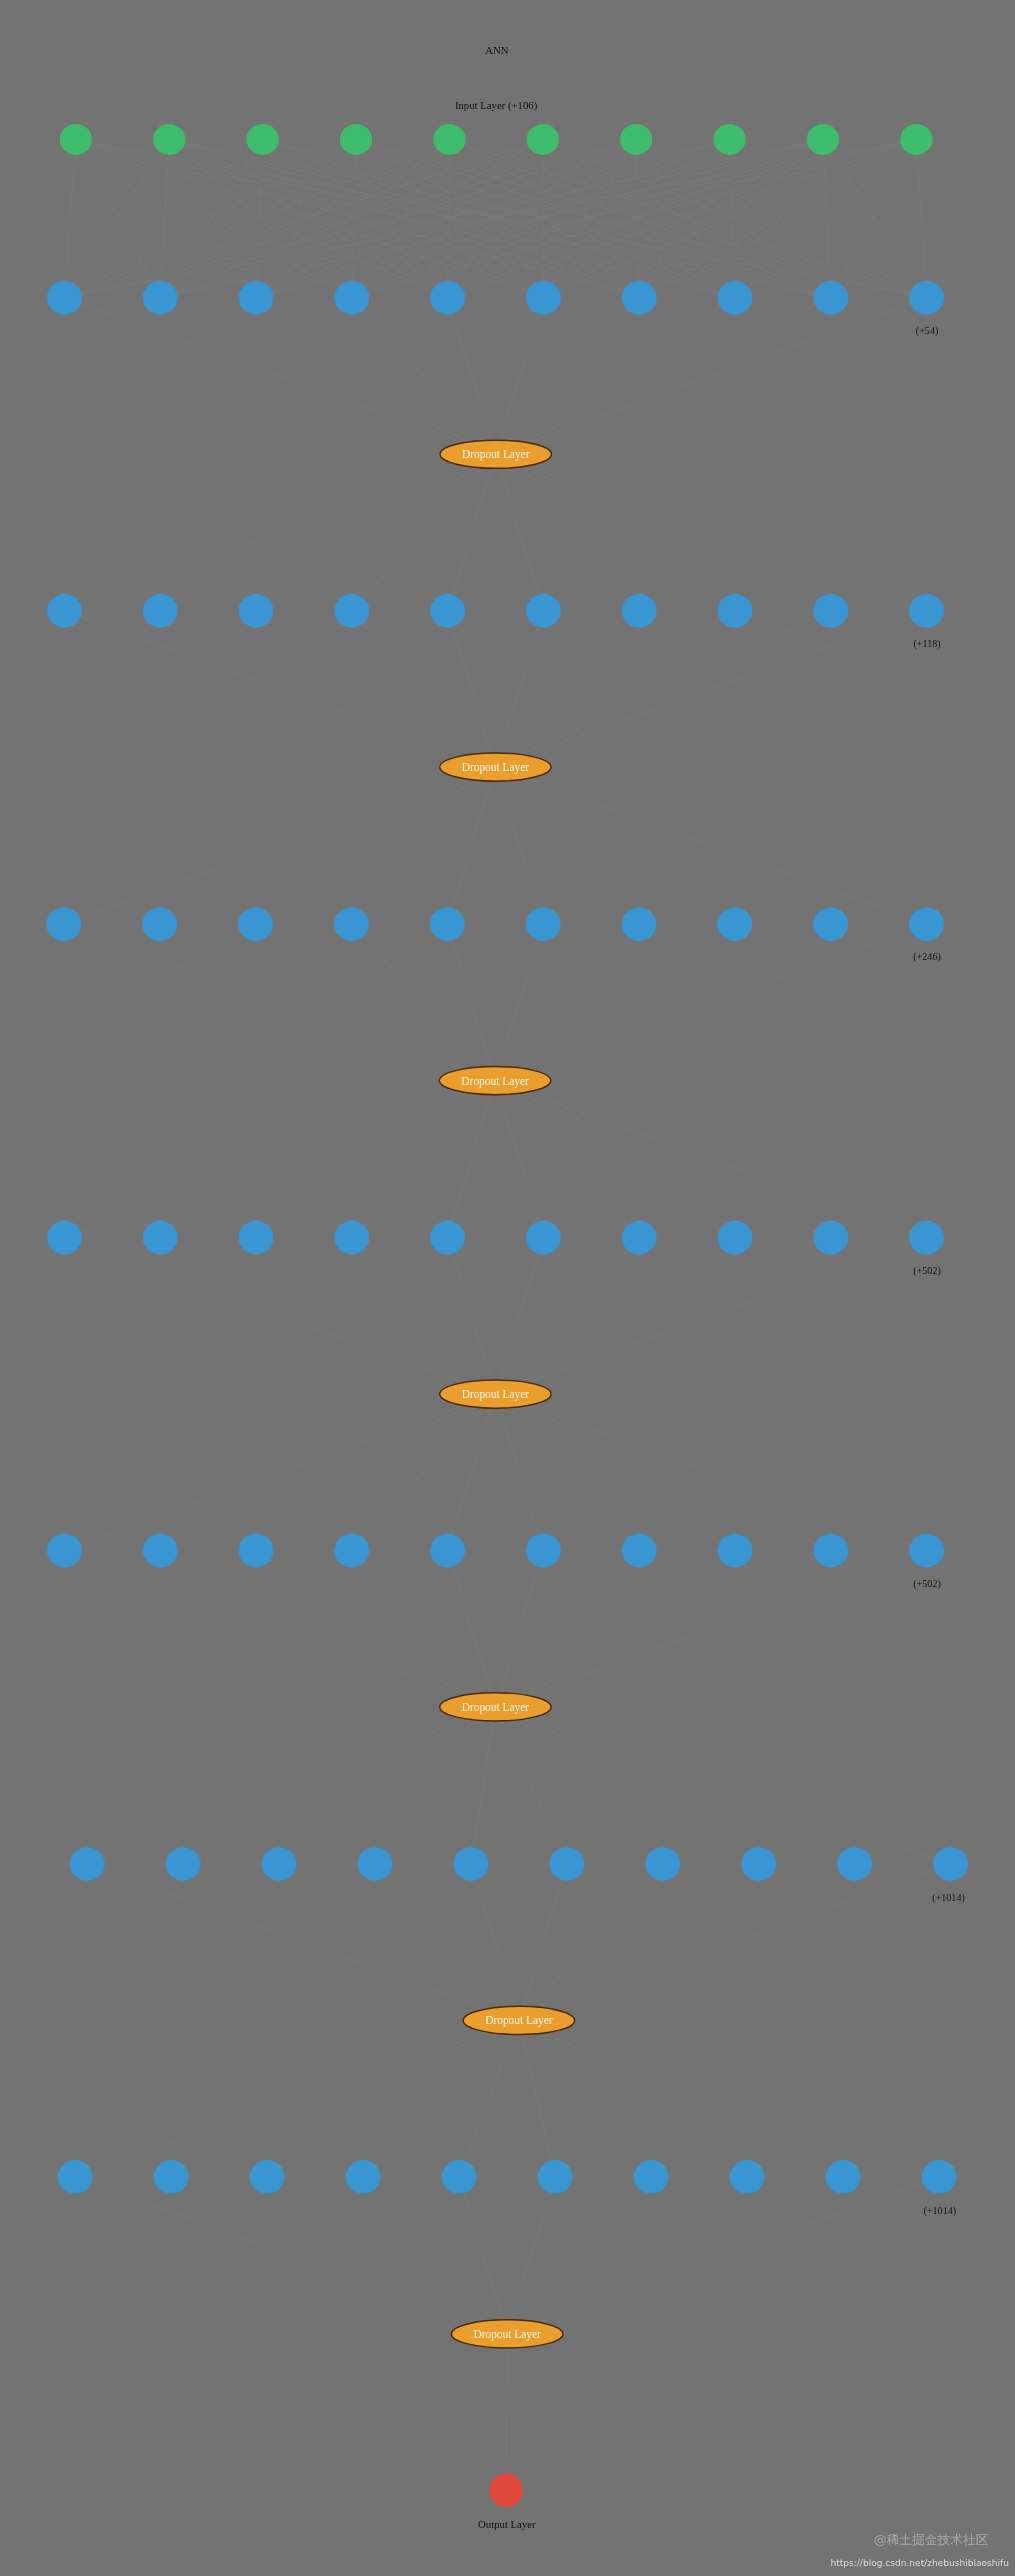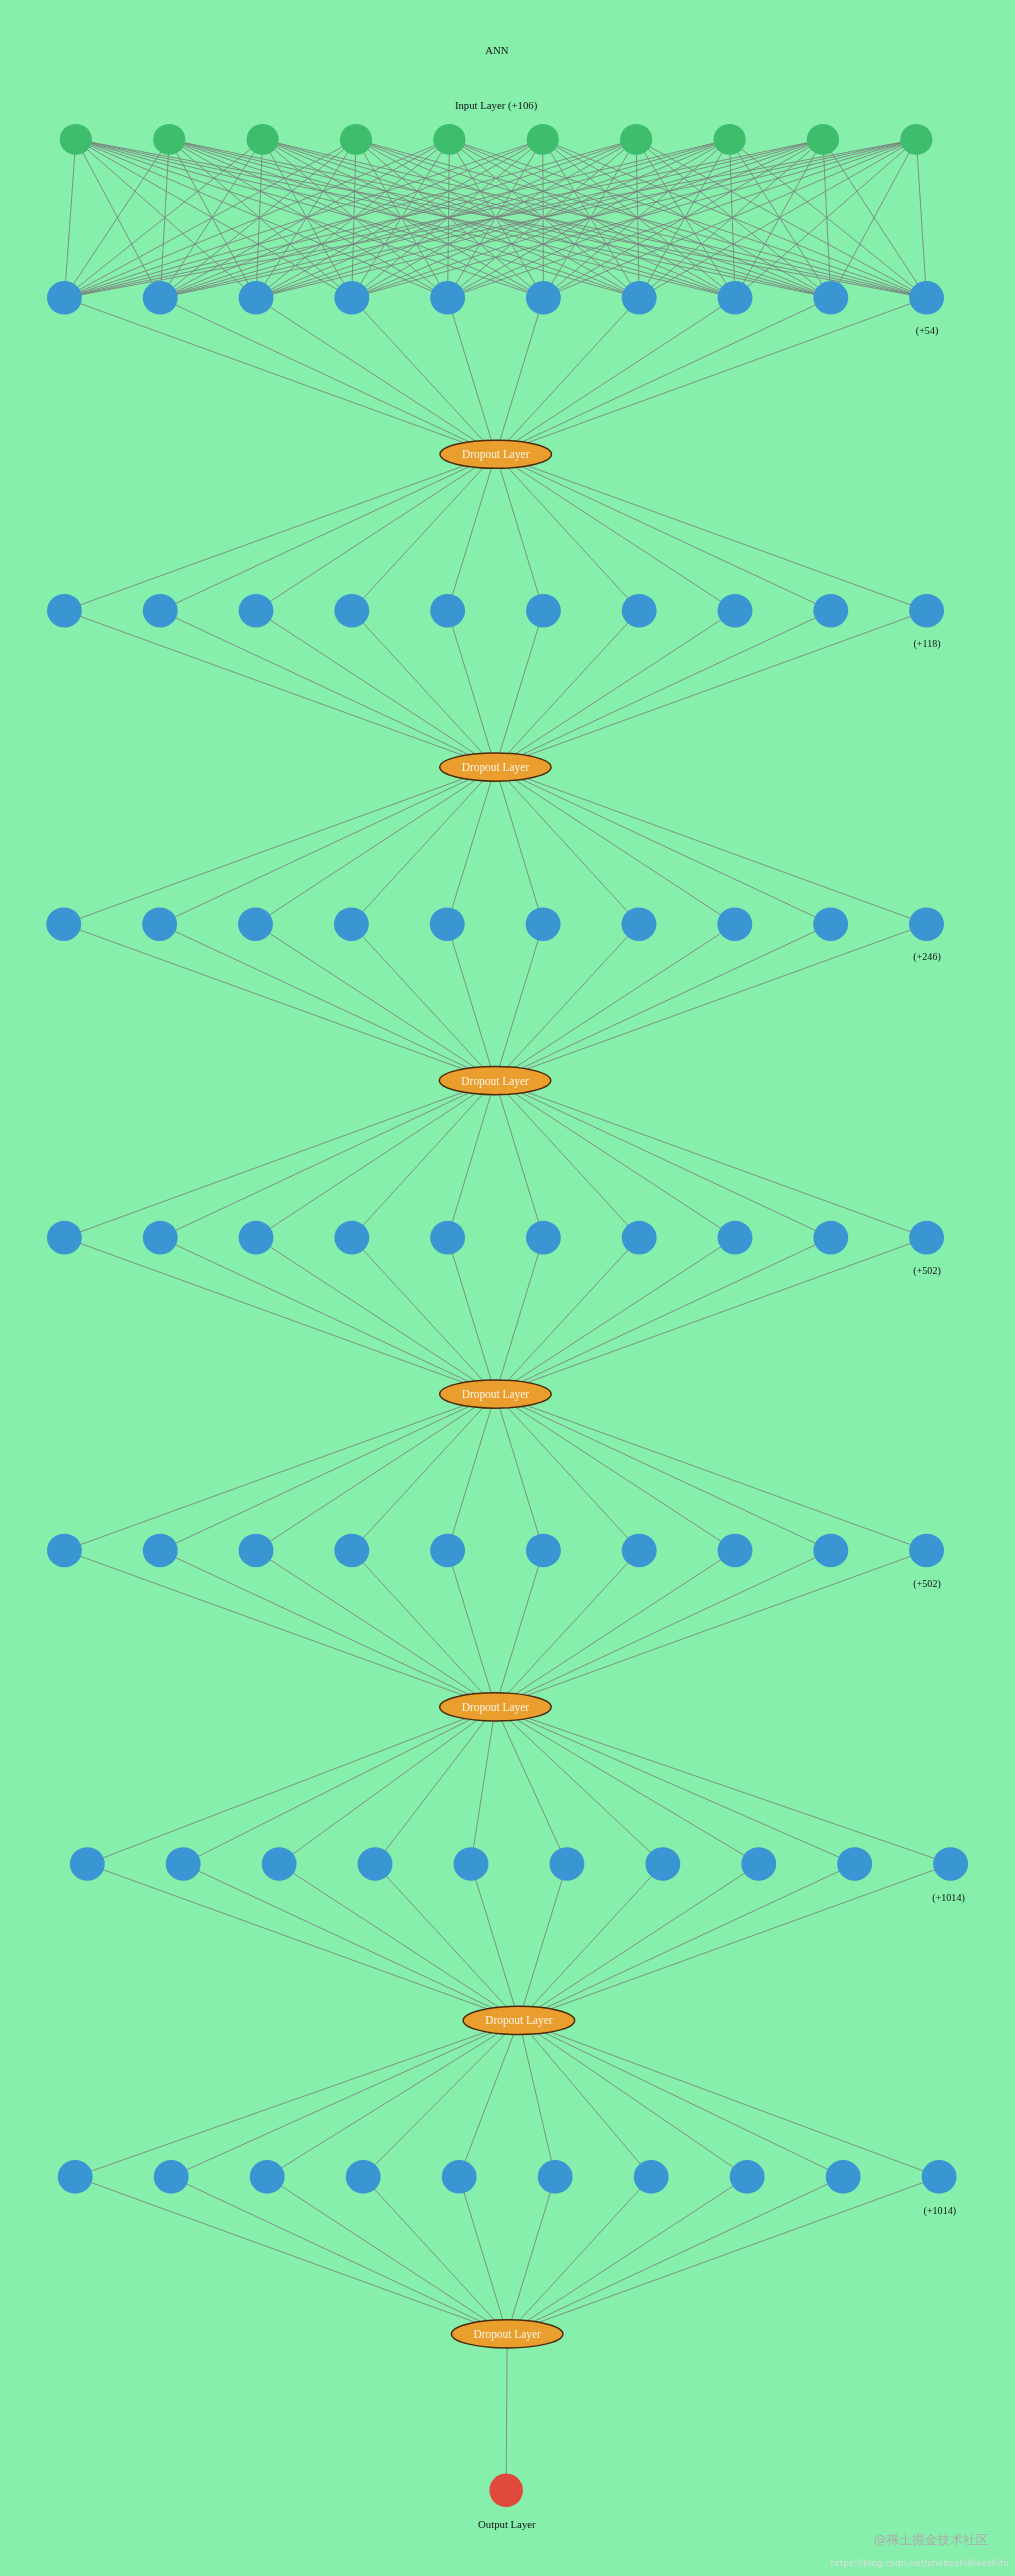--- a/index.html
+++ b/index.html
@@ -1,16 +1,16 @@
 <!DOCTYPE html>
 <html style="font-size:10.7px"><head>
 <meta charset="utf-8">
 <style>
   html,body{margin:0;padding:0;background:#ffffff;}
-  #stage{position:relative;width:1015px;height:2576px;background:#86efac;overflow:hidden;}
+  #stage{position:relative;width:1015px;height:2576px;background:#737373;overflow:hidden;}
   svg{display:block;}
   text{font-family:"Liberation Serif","DejaVu Serif",serif;fill:#111111;}
   .t-title{font-size:16px;text-anchor:middle;}
   .t-input{font-size:16px;text-anchor:middle;}
   .t-ann{font-size:15px;text-anchor:middle;}
   .t-dropout{font-size:17px;text-anchor:middle;fill:#fdf5e6;}
   .t-output{font-size:16px;text-anchor:middle;}
   .t-wm1{font-size:19px;text-anchor:middle;fill:#ababab;font-family:"DejaVu Sans","Liberation Sans",sans-serif;}
   .t-wm2{font-size:13.5px;text-anchor:end;fill:#dedede;font-family:"DejaVu Sans","Liberation Sans",sans-serif;}
   .dropout-shape{fill:#ea9e2d;stroke:#4c2a0c;stroke-width:2.2;}

